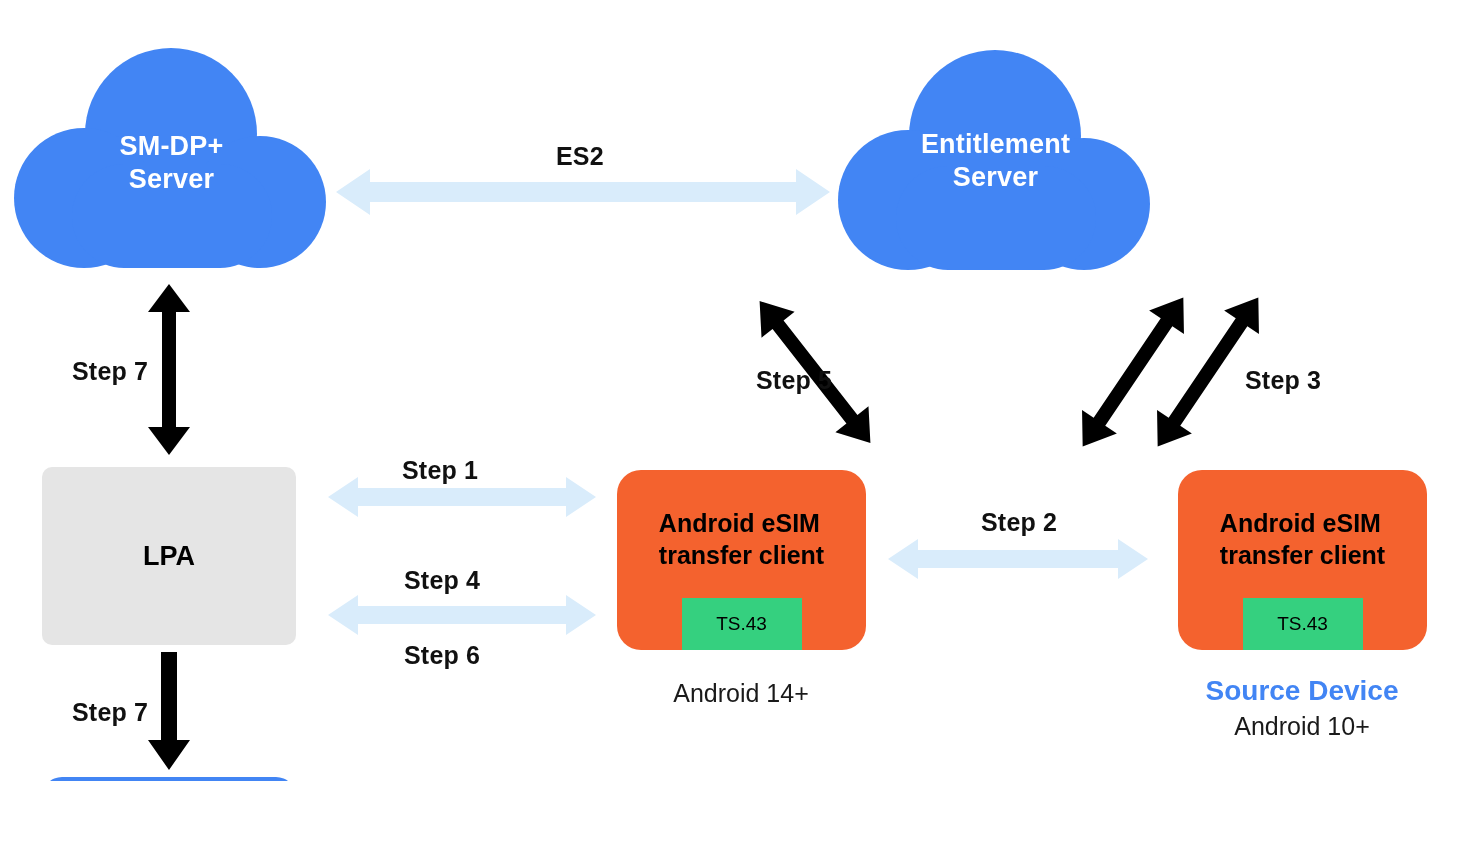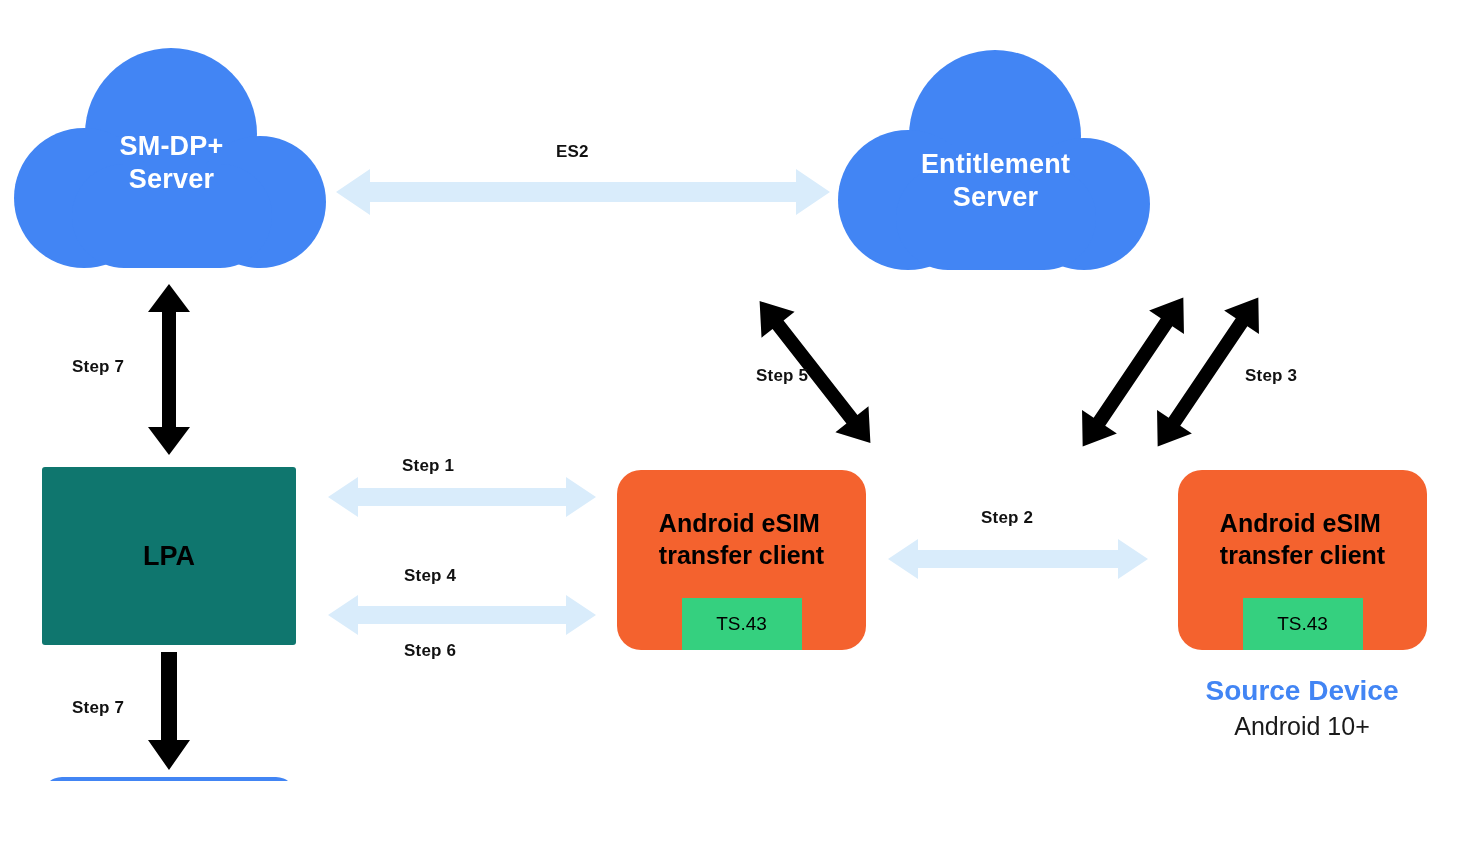--- a/index.html
+++ b/index.html
@@ -35,22 +35,22 @@
   .rbox {
     position: absolute;
     box-sizing: border-box;
     border-radius: 22px;
     display: flex;
     flex-direction: column;
     align-items: center;
     justify-content: center;
   }
   .rbox.lpa {
-    background: #0f766e;
-    border-radius: 3px;
+    background: #e5e5e5;
+    border-radius: 10px;
   }
   .rbox.euicc {
     background: #4285f4;
     border-radius: 20px;
   }
   .rbox.device {
     background: #f4622e;
     border-radius: 24px;
     overflow: hidden;
     justify-content: flex-start;
@@ -116,21 +116,21 @@
   .arrow-svg {
     position: absolute;
     overflow: visible;
     pointer-events: none;
   }
 
   
   .steplabel {
     position: absolute;
     color: #111111;
-    font-size: 17px;
+    font-size: 25px;
     font-weight: bold;
     white-space: nowrap;
     letter-spacing: 0.2px;
   }
 </style>
 </head>
 <body>
 
 <div id="canvas">
 
@@ -151,21 +151,21 @@
 
   <div class="cloud-wrap" style="left:838px; top:48px; width:315px; height:228px;">
     <svg width="315" height="228" viewBox="0 0 315 228">
       <g fill="#4285f4">
         <circle cx="157" cy="88" r="86"></circle>
         <circle cx="70" cy="152" r="70"></circle>
         <circle cx="246" cy="156" r="66"></circle>
         <rect x="58" y="118" width="200" height="104" rx="52"></rect>
       </g>
     </svg>
-    <div class="cloud-label" style="top:100px;">
+    <div class="cloud-label" style="top:80px;">
       <span>Entitlement</span><br>
       <span>Server</span>
     </div>
   </div>
 
   <svg class="arrow-svg" style="left:336px; top:166px;" width="494" height="52" viewBox="0 0 494 52">
     <path d="M 0 26 L 34 3 L 34 16 L 460 16 L 460 3 L 494 26 L 460 49 L 460 36 L 34 36 L 34 49 Z" fill="#d9ecfb"></path>
   </svg>
   <div class="steplabel" style="left:556px; top:142px;">ES2</div>
 
@@ -218,20 +218,21 @@
   <div class="steplabel" style="left:1245px; top:366px;">Step 3</div>
 
   <div class="rbox device" style="left:617px; top:470px; width:249px; height:180px;">
     <span class="device-title">
       <span>Android eSIM</span><br>
       <span>transfer client</span>
     </span>
     <span class="ts43">TS.43</span>
   </div>
   <div class="device-caption" style="left:581px; top:674px;">
+    <span class="dev-ver">Android 14+</span>
   </div>
 
   <svg class="arrow-svg" style="left:888px; top:537px;" width="260" height="44" viewBox="0 0 260 44">
     <path d="M 0 22 L 30 2 L 30 13 L 230 13 L 230 2 L 260 22 L 230 42 L 230 31 L 30 31 L 30 42 Z" fill="#d9ecfb"></path>
   </svg>
   <div class="steplabel" style="left:981px; top:508px;">Step 2</div>
 
   <div class="rbox device" style="left:1178px; top:470px; width:249px; height:180px;">
     <span class="device-title">
       <span>Android eSIM</span><br>

